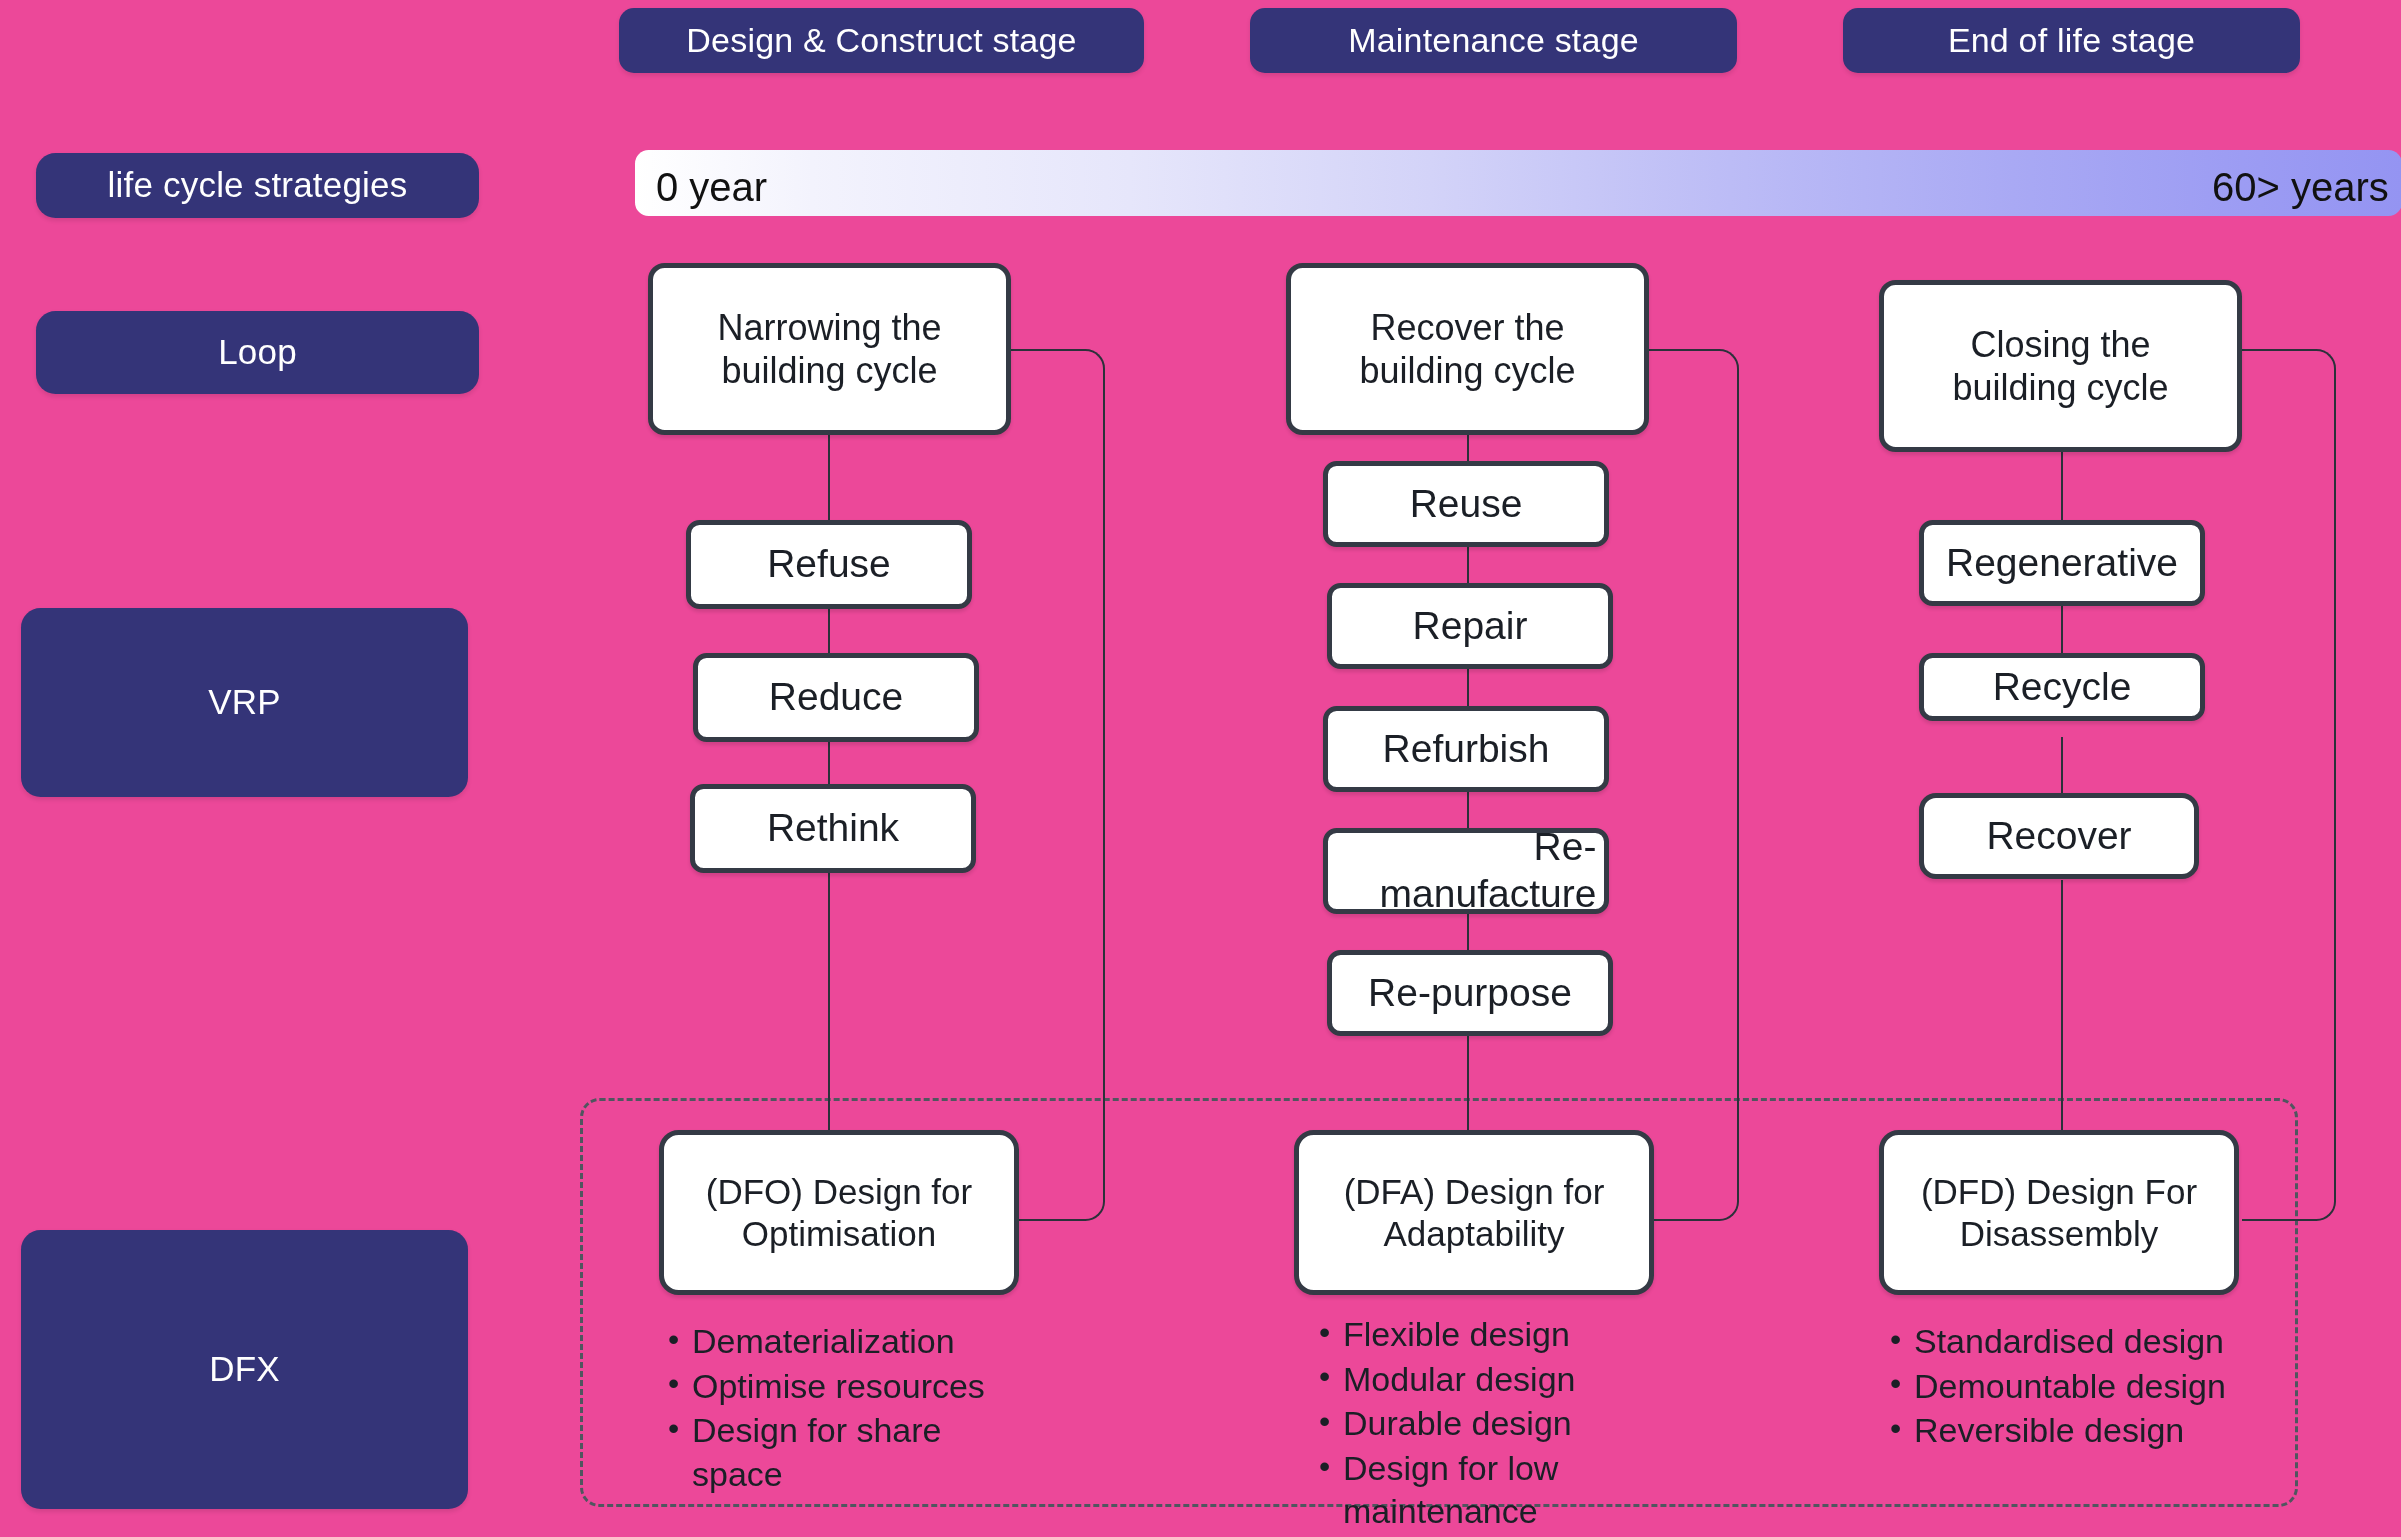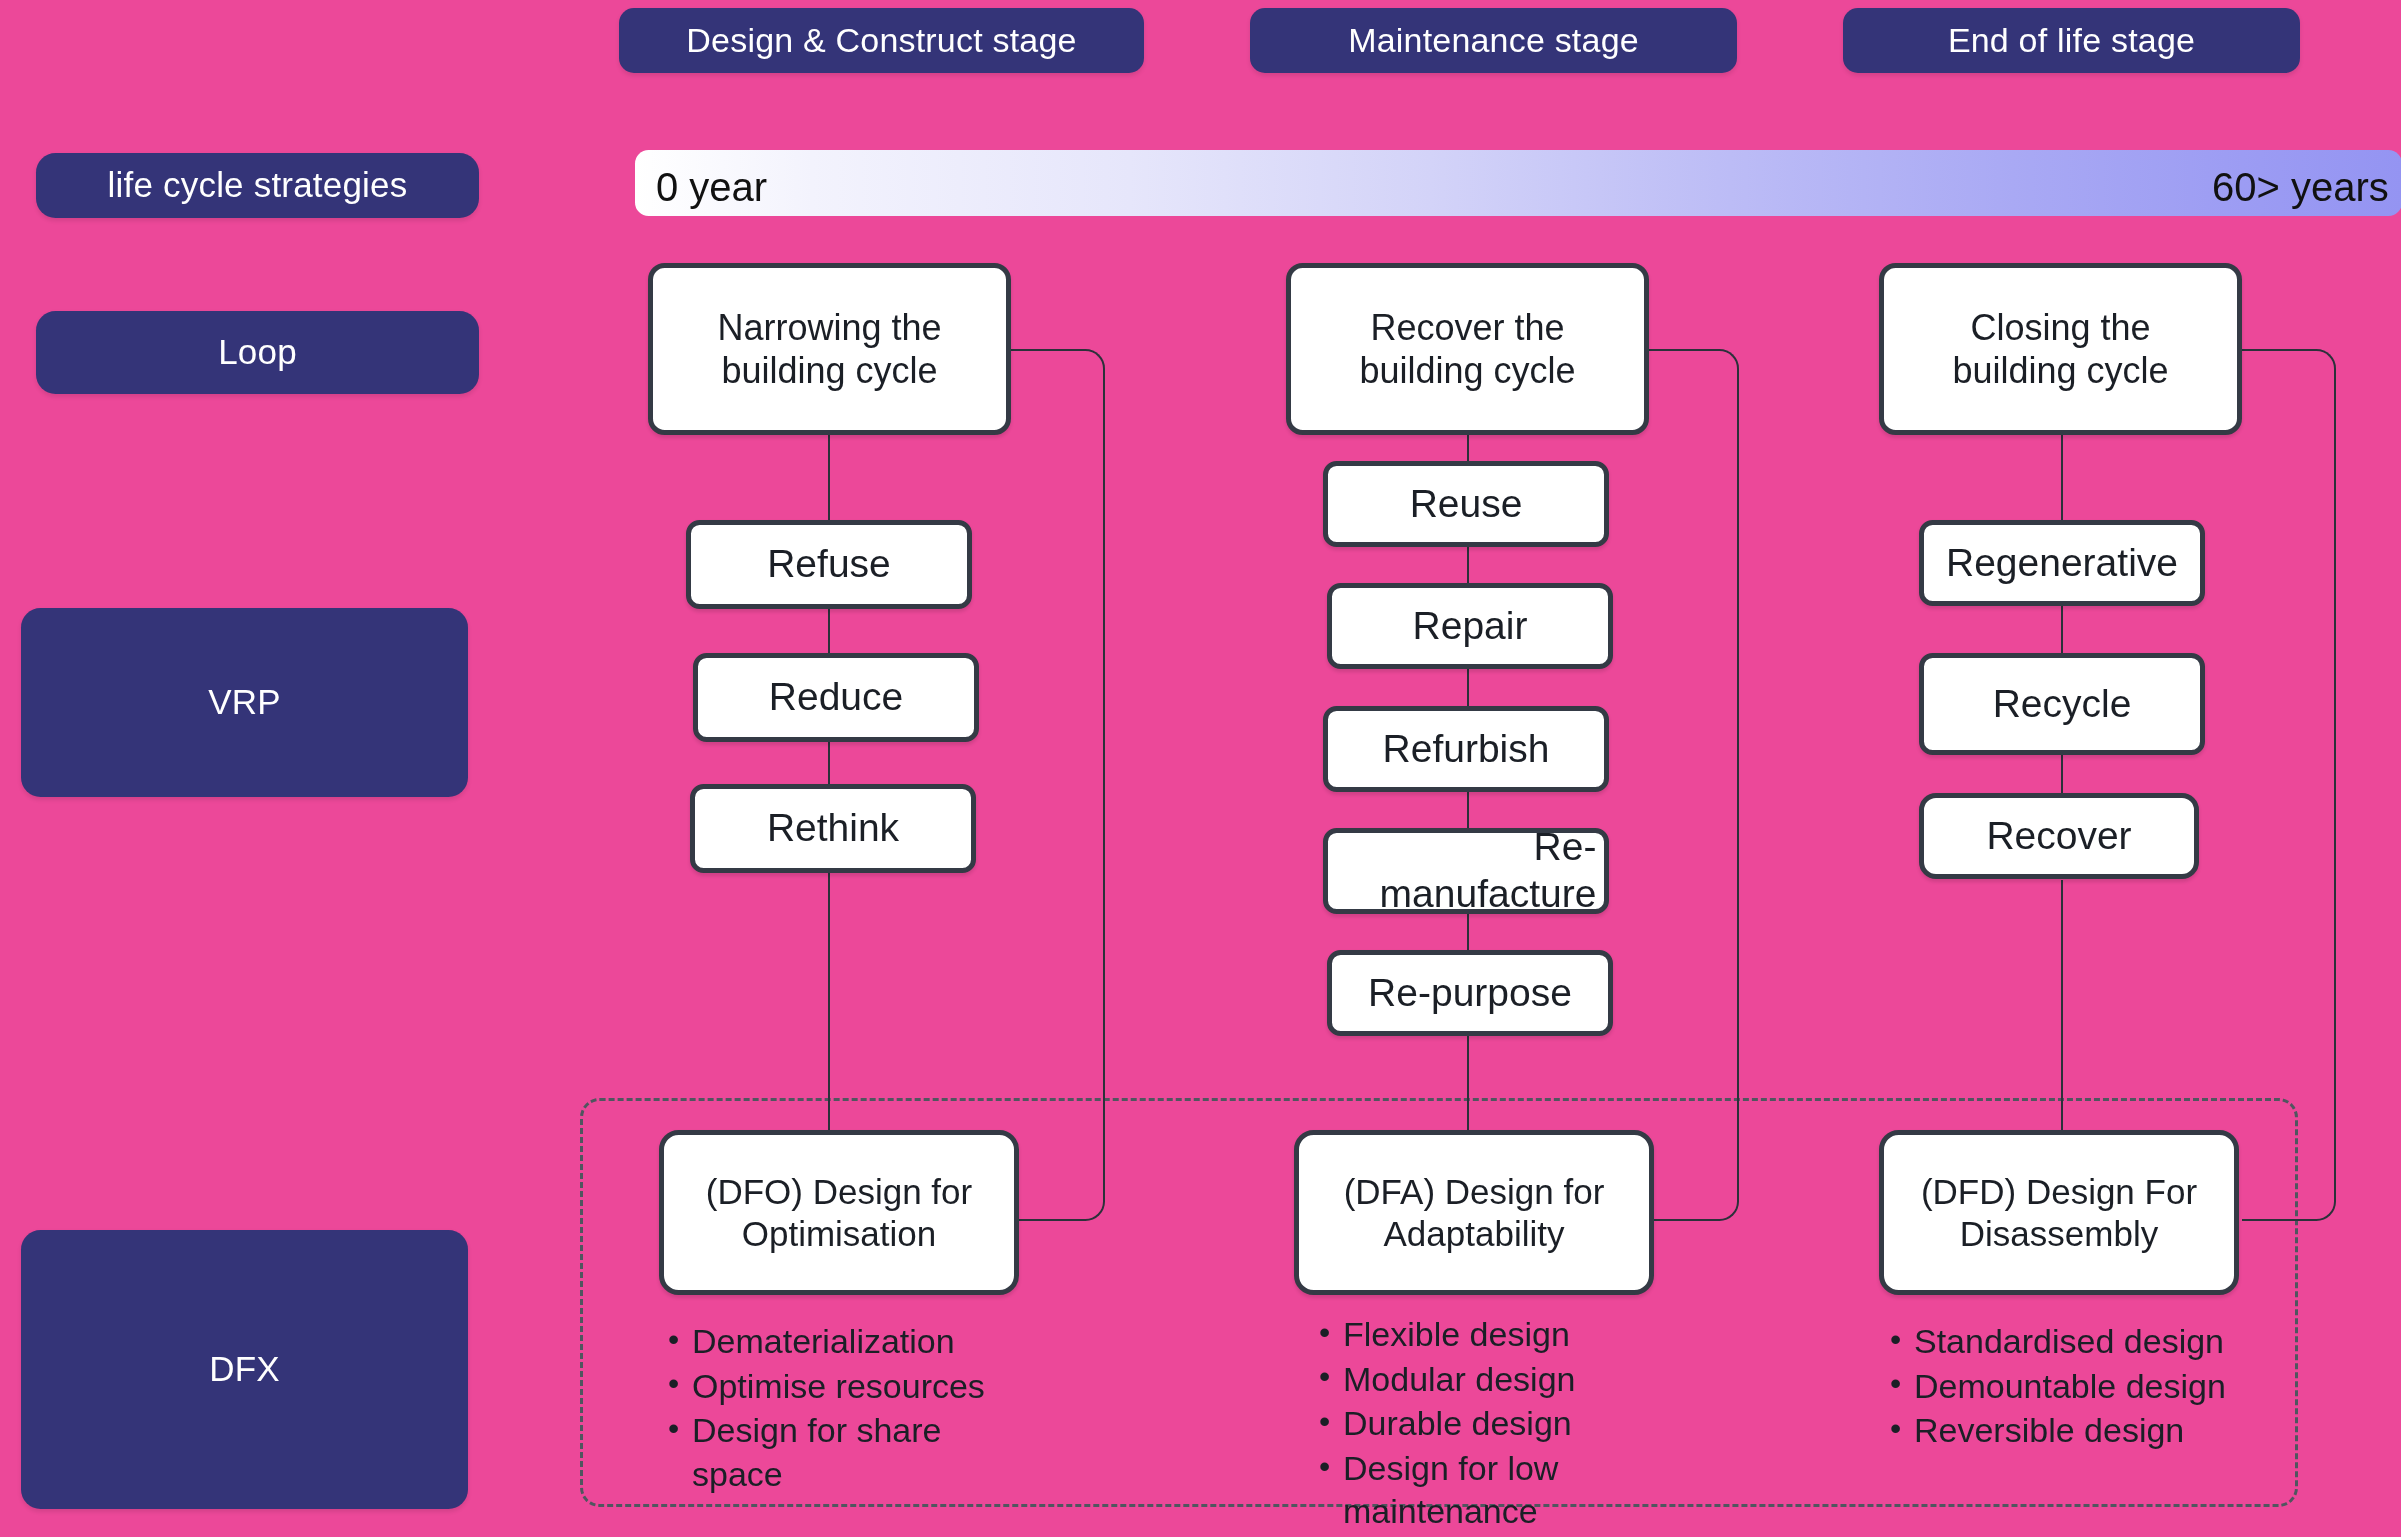--- a/index.html
+++ b/index.html
@@ -175,25 +175,25 @@
   <div class="fbox vrp" style="left: 1323px; top: 706px; width: 286px; height: 86px; white-space: pre-line;">Refurbish</div>
   <div class="fbox vrp" style="left: 1323px; top: 828px; width: 286px; height: 86px; white-space: pre-line; text-align: right;">Re-manufacture</div>
   <div class="fbox vrp" style="left: 1327px; top: 950px; width: 286px; height: 86px; white-space: pre-line;">Re-purpose</div>
 
   <div class="vline" style="left:2061px;top:423px;height:98px;"></div>
   <div class="vline" style="left:2061px;top:604px;height:59px;"></div>
   <div class="vline" style="left:2061px;top:737px;height:59px;"></div>
   <div class="vline" style="left:2061px;top:880px;height:264px;"></div>
   <div class="loop" style="left:2242px;top:349px;width:94px;height:872px;"></div>
 
-  <div class="fbox head" style="left: 1879px; top: 263px; width: 363px; height: 172px; white-space: pre-line;">Closing the
+  <div class="fbox head" style="left: 1879px; top: 280px; width: 363px; height: 172px; white-space: pre-line;">Closing the
 building cycle</div>
 
   <div class="fbox vrp" style="left: 1919px; top: 520px; width: 286px; height: 86px; white-space: pre-line;">Regenerative</div>
-  <div class="fbox vrp" style="left: 1919px; top: 653px; width: 286px; height: 102px; white-space: pre-line;">Recycle</div>
+  <div class="fbox vrp" style="left: 1919px; top: 653px; width: 286px; height: 68px; white-space: pre-line;">Recycle</div>
   <div class="fbox vrp" style="left: 1919px; top: 793px; width: 280px; height: 86px; white-space: pre-line; border-radius: 17px;">Recover</div>
 
   <div id="dfx-zone" style="left:580px;top:1098px;width:1718px;height:409px;"></div>
 
   <div class="fbox dfx" style="left: 659px; top: 1130px; width: 360px; height: 165px; white-space: pre-line;">(DFO) Design for
 Optimisation</div>
   <div class="bullets" style="left:665px;top:1320px;width:355px;">
     <div class="bi" style="white-space: pre-line;">Dematerialization</div>
     <div class="bi" style="white-space: pre-line;">Optimise resources</div>
     <div class="bi" style="white-space: pre-line;">Design for share

